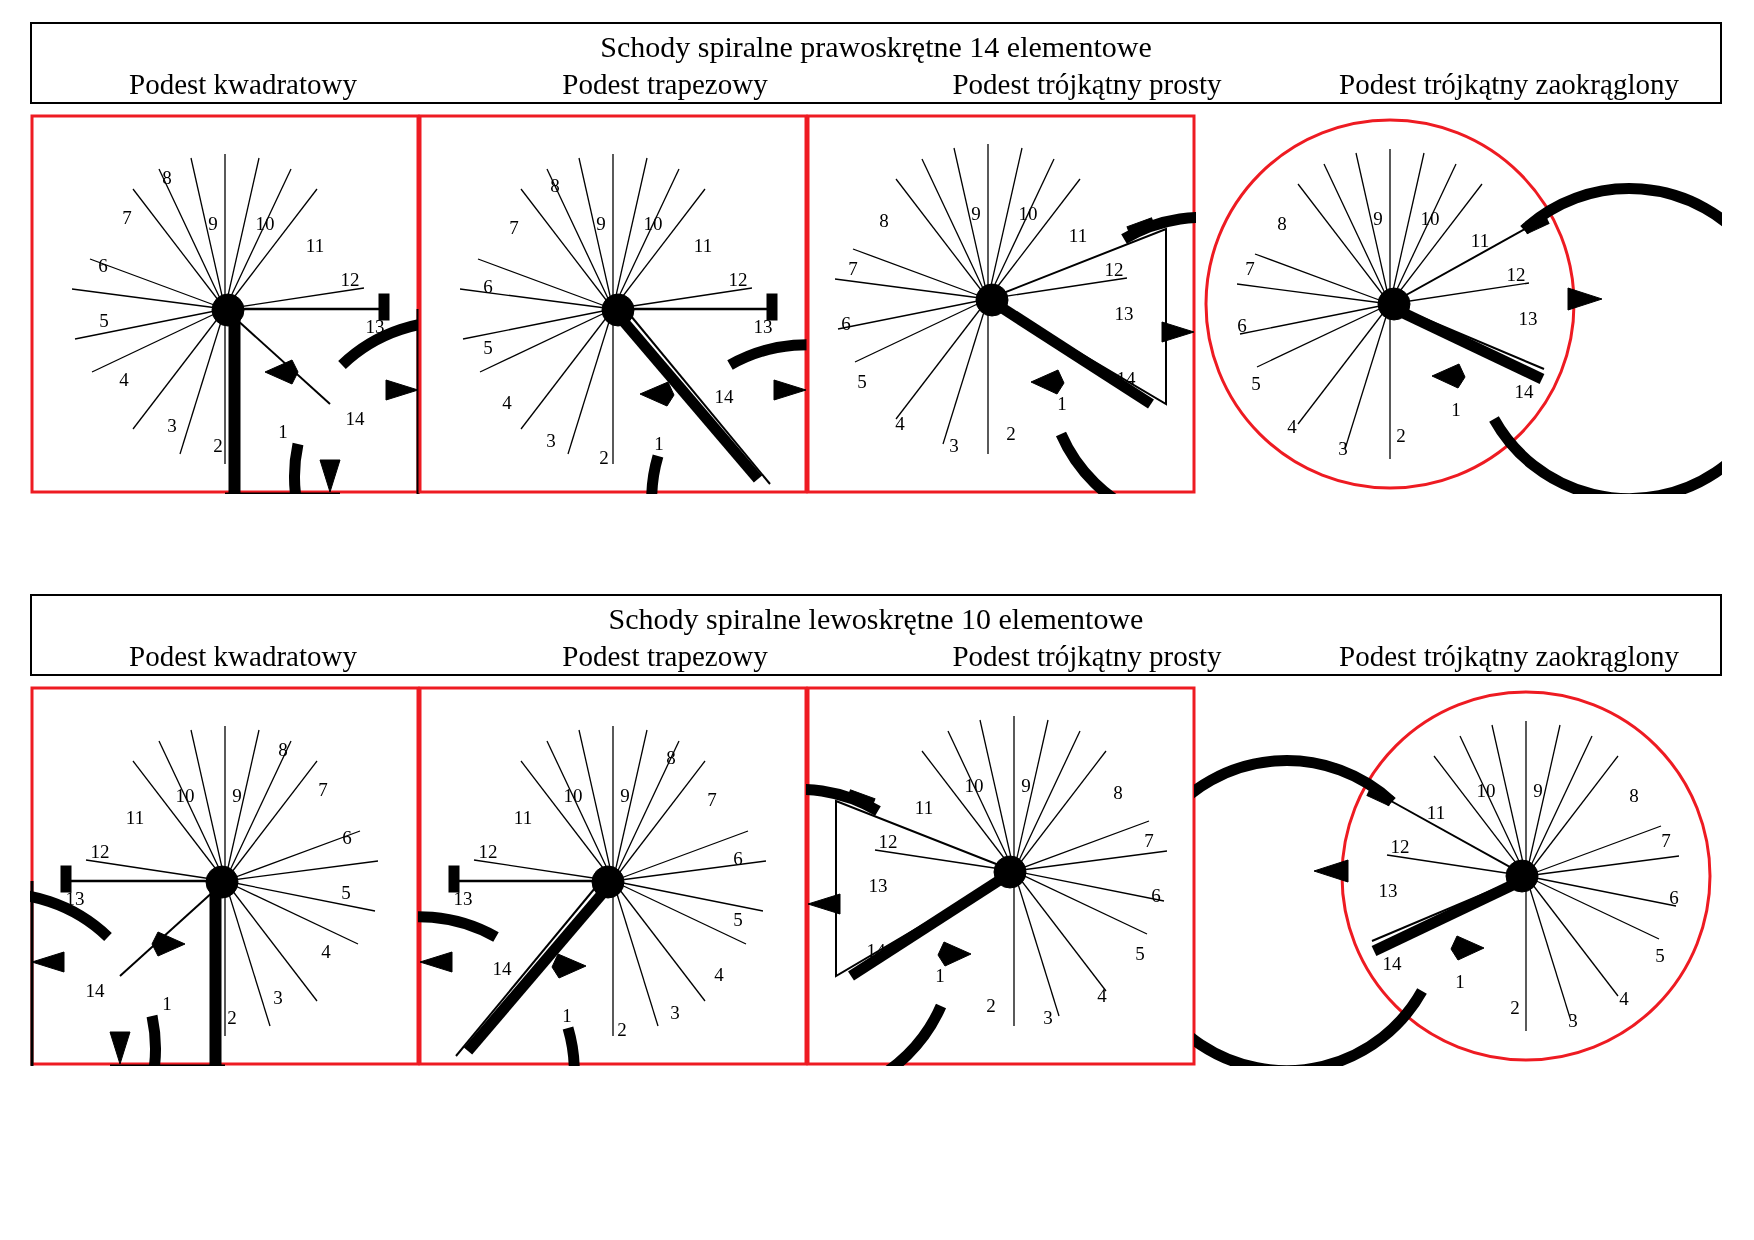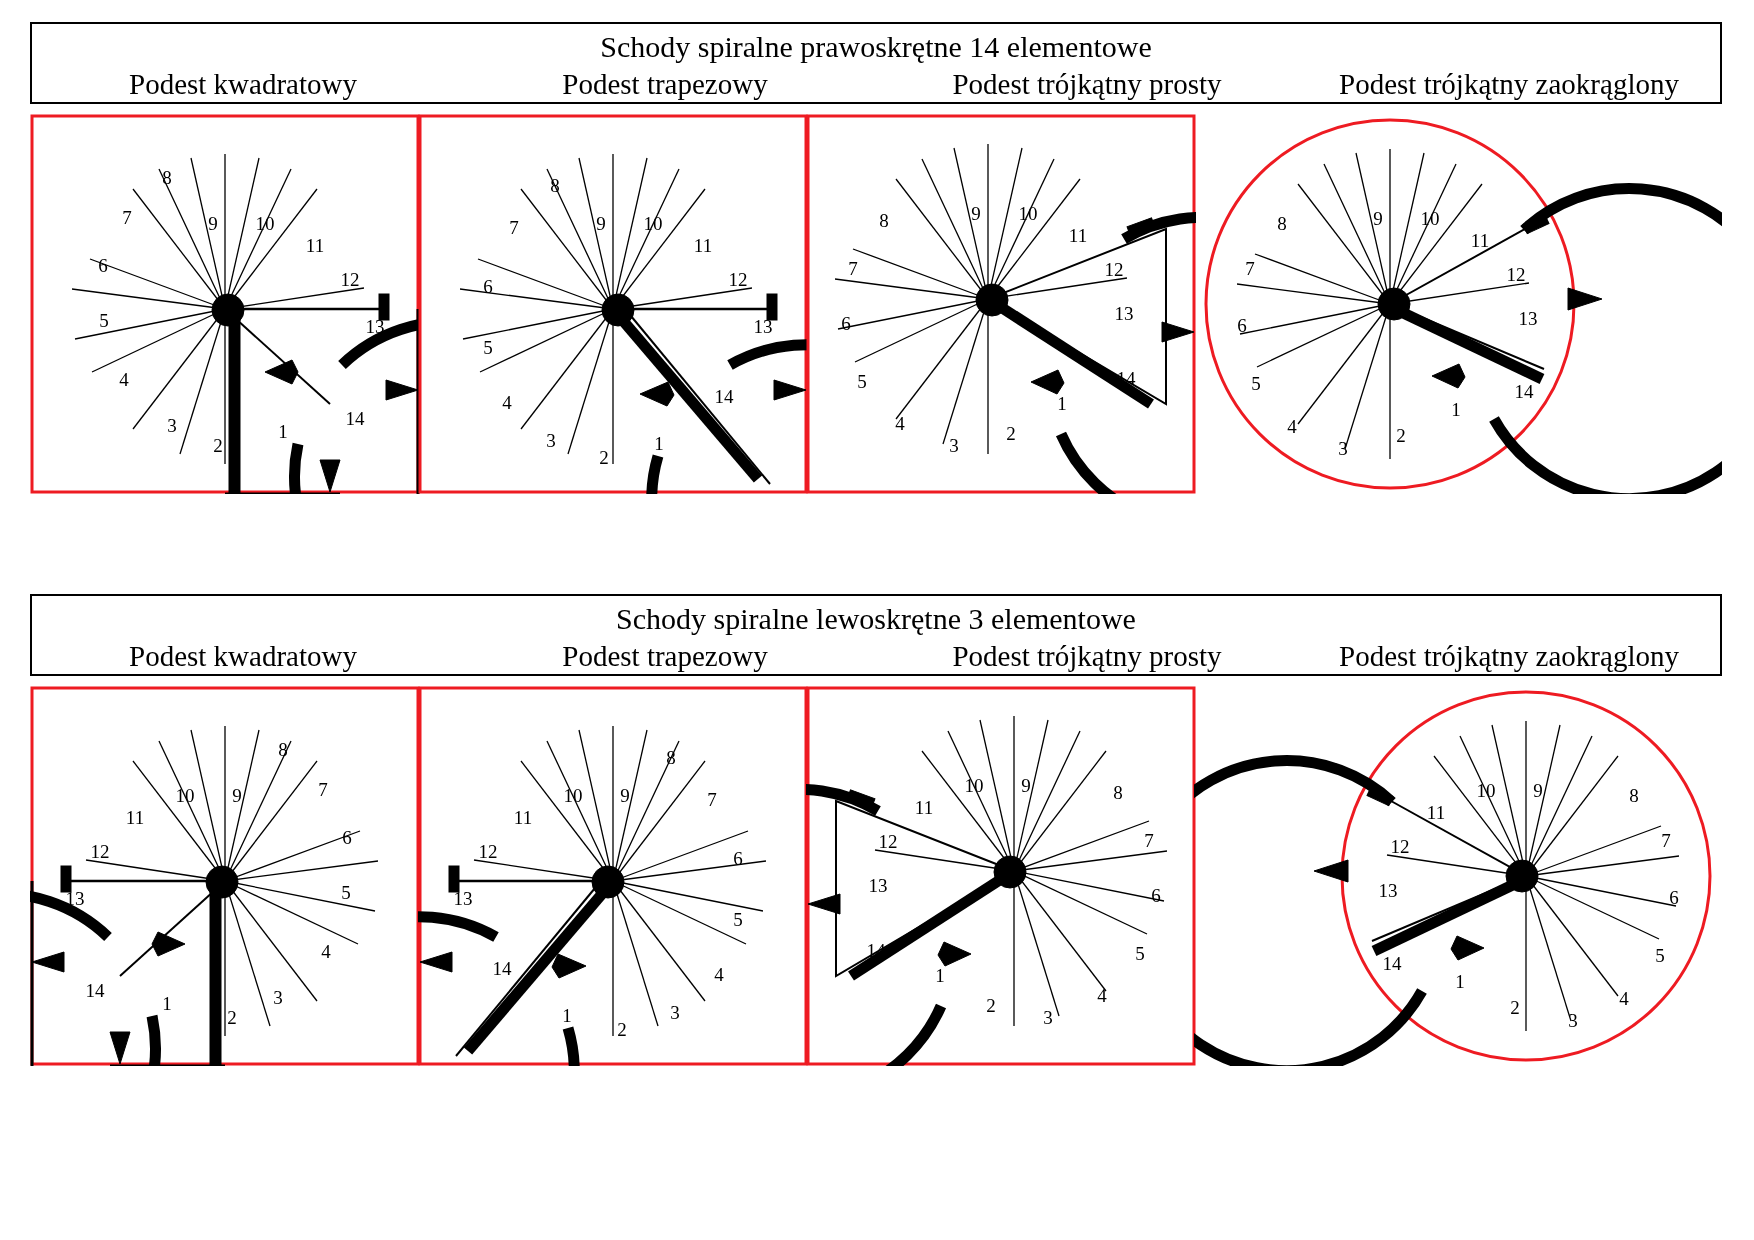--- a/index.html
+++ b/index.html
@@ -269,21 +269,21 @@
           <span class="num" style="left:56px;top:155px;">7</span>
           <span class="num" style="left:88px;top:110px;">8</span>
         </div>
       </div>
 
     </div>
   </div>
 
   <div class="section bottom">
     <div class="hdr-box">
-      <div class="hdr-title">Schody spiralne lewoskrętne 3 elementowe</div>
+      <div class="hdr-title">Schody spiralne lewoskrętne 10 elementowe</div>
       <div class="hdr-cols">
         <div class="hdr-col">Podest kwadratowy</div>
         <div class="hdr-col">Podest trapezowy</div>
         <div class="hdr-col">Podest trójkątny prosty</div>
         <div class="hdr-col">Podest trójkątny zaokrąglony</div>
       </div>
     </div>
 
     <div class="row">
 

